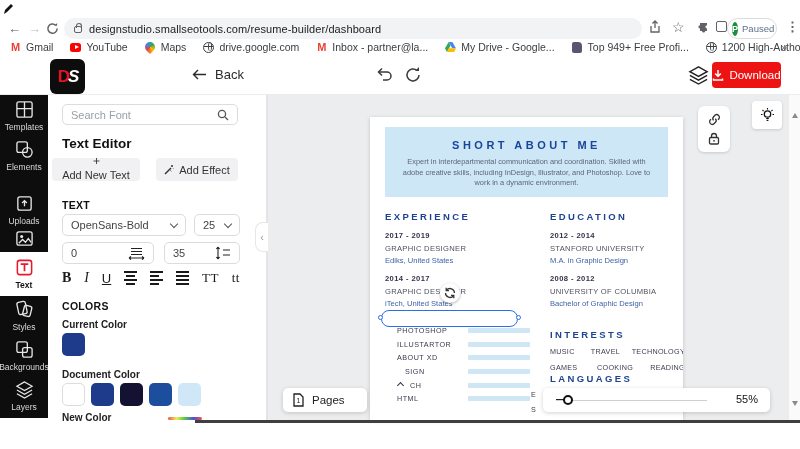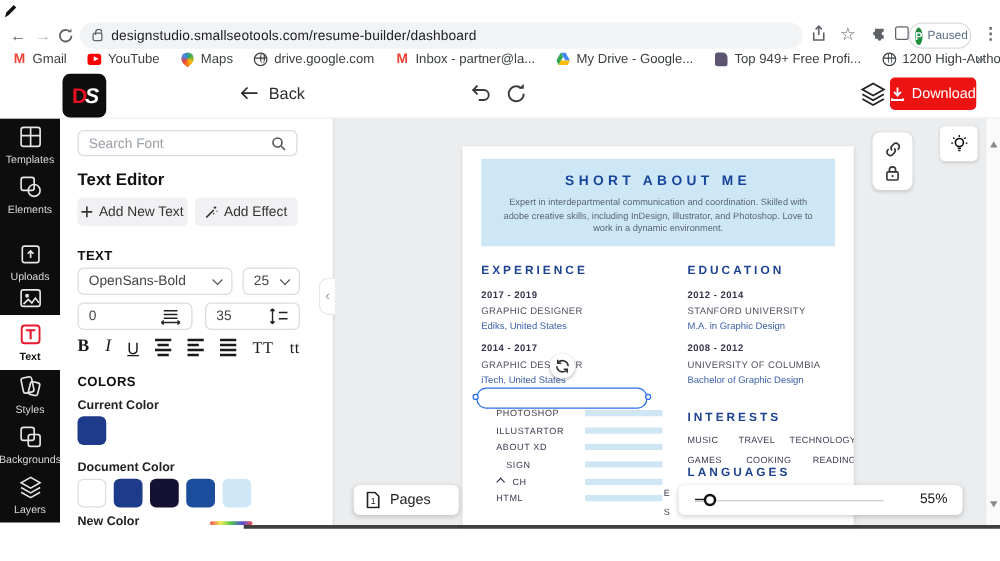--- a/index.html
+++ b/index.html
@@ -73,21 +73,21 @@
     border:1px solid #e7e7e7; border-right:none; border-radius:8px 0 0 8px; color:#9a9a9a;
     font-size:11px; display:flex; align-items:center; justify-content:center; }
   #search-font { position:absolute; left:14px; top:9px; width:176px; height:21px;
     border:1px solid #dcdcdc; border-radius:5px; display:flex; align-items:center; padding:0 8px; }
   #search-font input { border:none; outline:none; flex:1; font-size:11px; color:#444;
     font-family:"Liberation Sans", sans-serif; background:transparent; }
   #search-font input::placeholder { color:#9aa0a6; }
   #panel-title { position:absolute; left:14px; top:41px; font-size:13.5px; font-weight:bold; color:#111; }
   .panel-btn { position:absolute; top:63px; height:23px; background:#f1f1f3; border-radius:4px;
     display:flex; align-items:center; justify-content:center; gap:5px; font-size:11px; color:#333; }
-  #btn-add-text { left:14px; width:88px; }
+  #btn-add-text { left:4px; width:88px;flex-direction:column; }
   #btn-add-effect { left:108px; width:82px; }
   .sec-label { position:absolute; left:14px; font-size:10.5px; font-weight:bold; color:#111;
     letter-spacing:.3px; }
   .fld { position:absolute; border:1px solid #dcdcdc; border-radius:5px; height:22px;
     display:flex; align-items:center; padding:0 8px; font-size:11px; color:#444; }
   .fld .grow { flex:1; }
   .chev-down { width:6px; height:6px; border-right:1.4px solid #555; border-bottom:1.4px solid #555;
     transform:rotate(45deg); margin-top:-3px; }
   .fmt-row { position:absolute; left:14px; top:175px; width:178px; display:flex;
     align-items:center; justify-content:space-between; color:#1a1a1a; }

